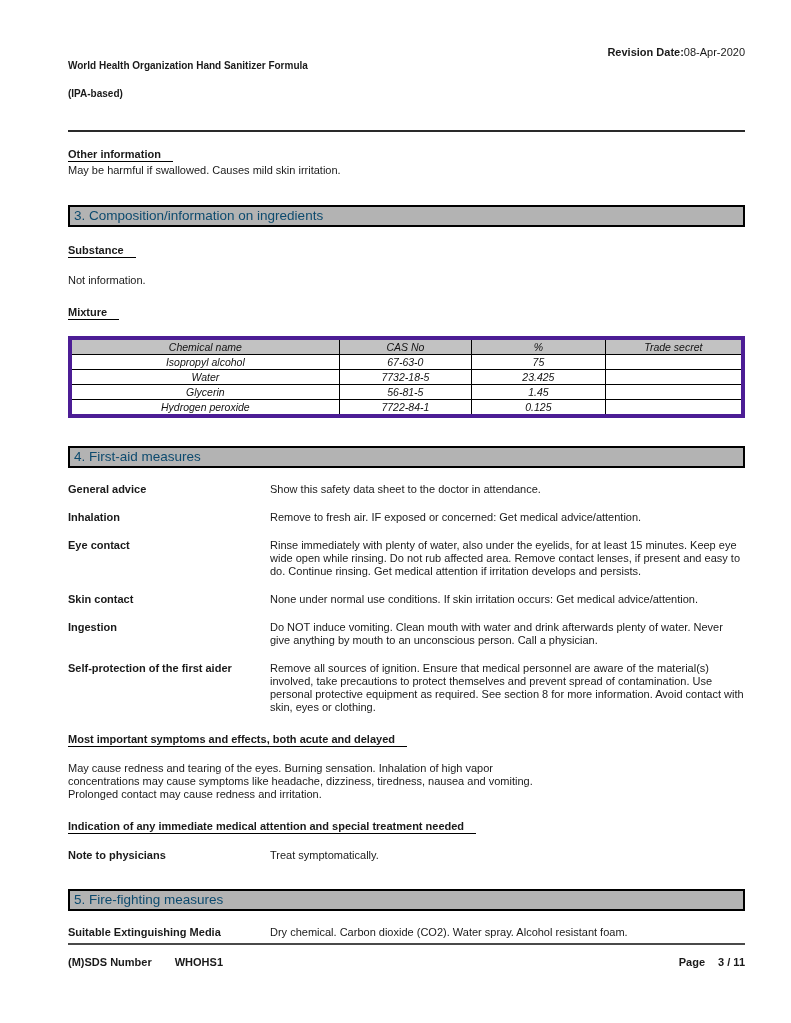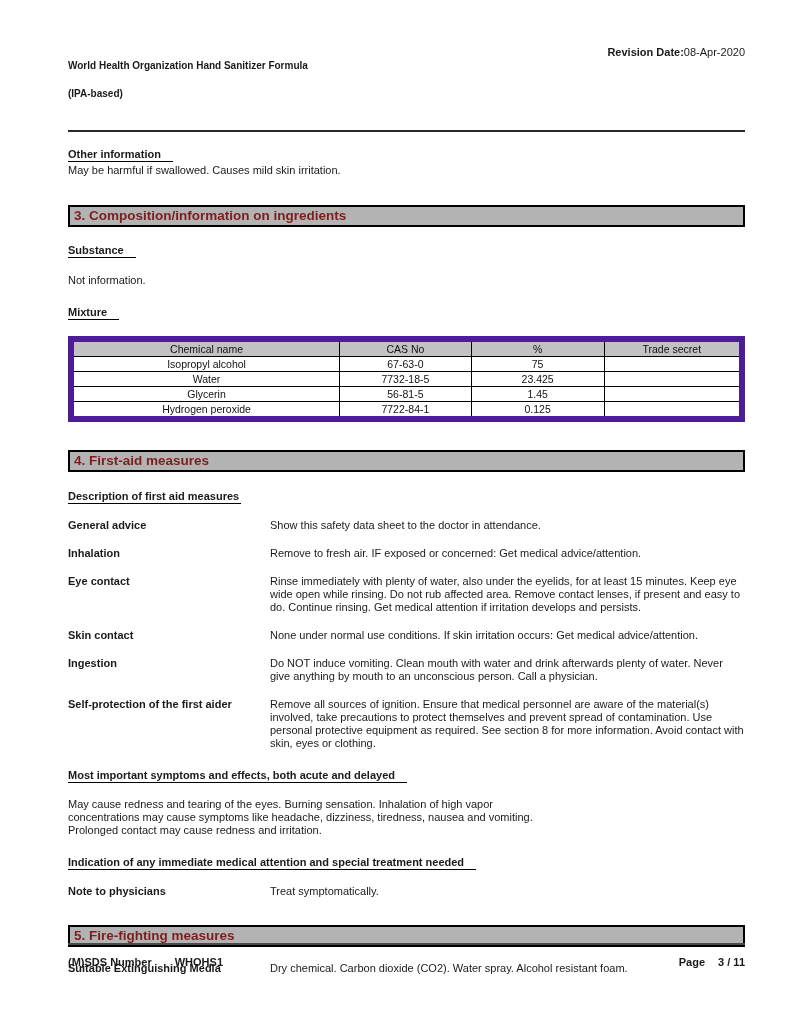--- a/index.html
+++ b/index.html
@@ -23,41 +23,41 @@
     display:inline-block;font-weight:bold;font-size:11px;line-height:13px;
     border-bottom:1.5px solid #000;padding-right:12px;
   }
   .uheading.tight{padding-right:2px;}
   .plain{font-size:11px;line-height:13px;}
   
   .section-bar{
     margin-top:28px;
     background:#b3b3b3;
     border:2px solid #000;
-    font-weight:bold;font-size:13.5px;line-height:18px;
+    font-weight:normal;font-size:13.5px;line-height:18px;
     padding:0 4px;height:18px;
     box-sizing:content-box;
-    color:#7f1d1d;
+    color:#0c4a6e;
   }
   
   table.comp{
     margin-top:16px;
     border-collapse:collapse;
     width:677px;
     font-size:10.5px;line-height:12px;
     table-layout:fixed;
   }
   table.comp td,table.comp th{
     border:1px solid #000;
     text-align:center;vertical-align:middle;
     padding:1px 2px;height:12px;
     font-weight:normal;color:#111;
     overflow:hidden;white-space:nowrap;
   }
-  table.comp{border:6px solid #4c1d95;}
+  table.comp{border:4px solid #4c1d95;font-style:italic;}
   table.comp tr.head td{background:#c2c2c2;}
   .col-chem{width:40.4%;} .col-cas{width:19.6%;} .col-pct{width:19.8%;} .col-ts{width:20.2%;}
   
   .row{display:flex;margin-bottom:15px;font-size:11px;line-height:13px;}
   .row .label{width:202px;flex:0 0 202px;font-weight:bold;}
   .row .value{width:475px;}
   .mt13{margin-top:13px;} .mt14{margin-top:14px;} .mt15{margin-top:15px;}
   .mt16{margin-top:16px;} .mt12{margin-top:12px;} .mt2{margin-top:2px;} .mt27{margin-top:27px;}
   .rows-start{margin-top:15px;}
   .sub-head-block{margin-top:2px;margin-bottom:15px;}
@@ -134,23 +134,20 @@
           <td>Hydrogen peroxide</td>
           <td>7722-84-1</td>
           <td>0.125</td>
           <td></td>
         </tr>
       </tbody>
     </table>
 
     <div class="section-bar">4. First-aid measures</div>
 
-    <div class="mt14">
-      <span class="uheading tight">Description of first aid measures</span>
-    </div>
 
     <div class="rows-start">
       <div class="row">
         <div class="label">General advice</div>
         <div class="value">Show this safety data sheet to the doctor in attendance.</div>
       </div>
       <div class="row">
         <div class="label">Inhalation</div>
         <div class="value">Remove to fresh air. IF exposed or concerned: Get medical advice/attention.</div>
       </div>

